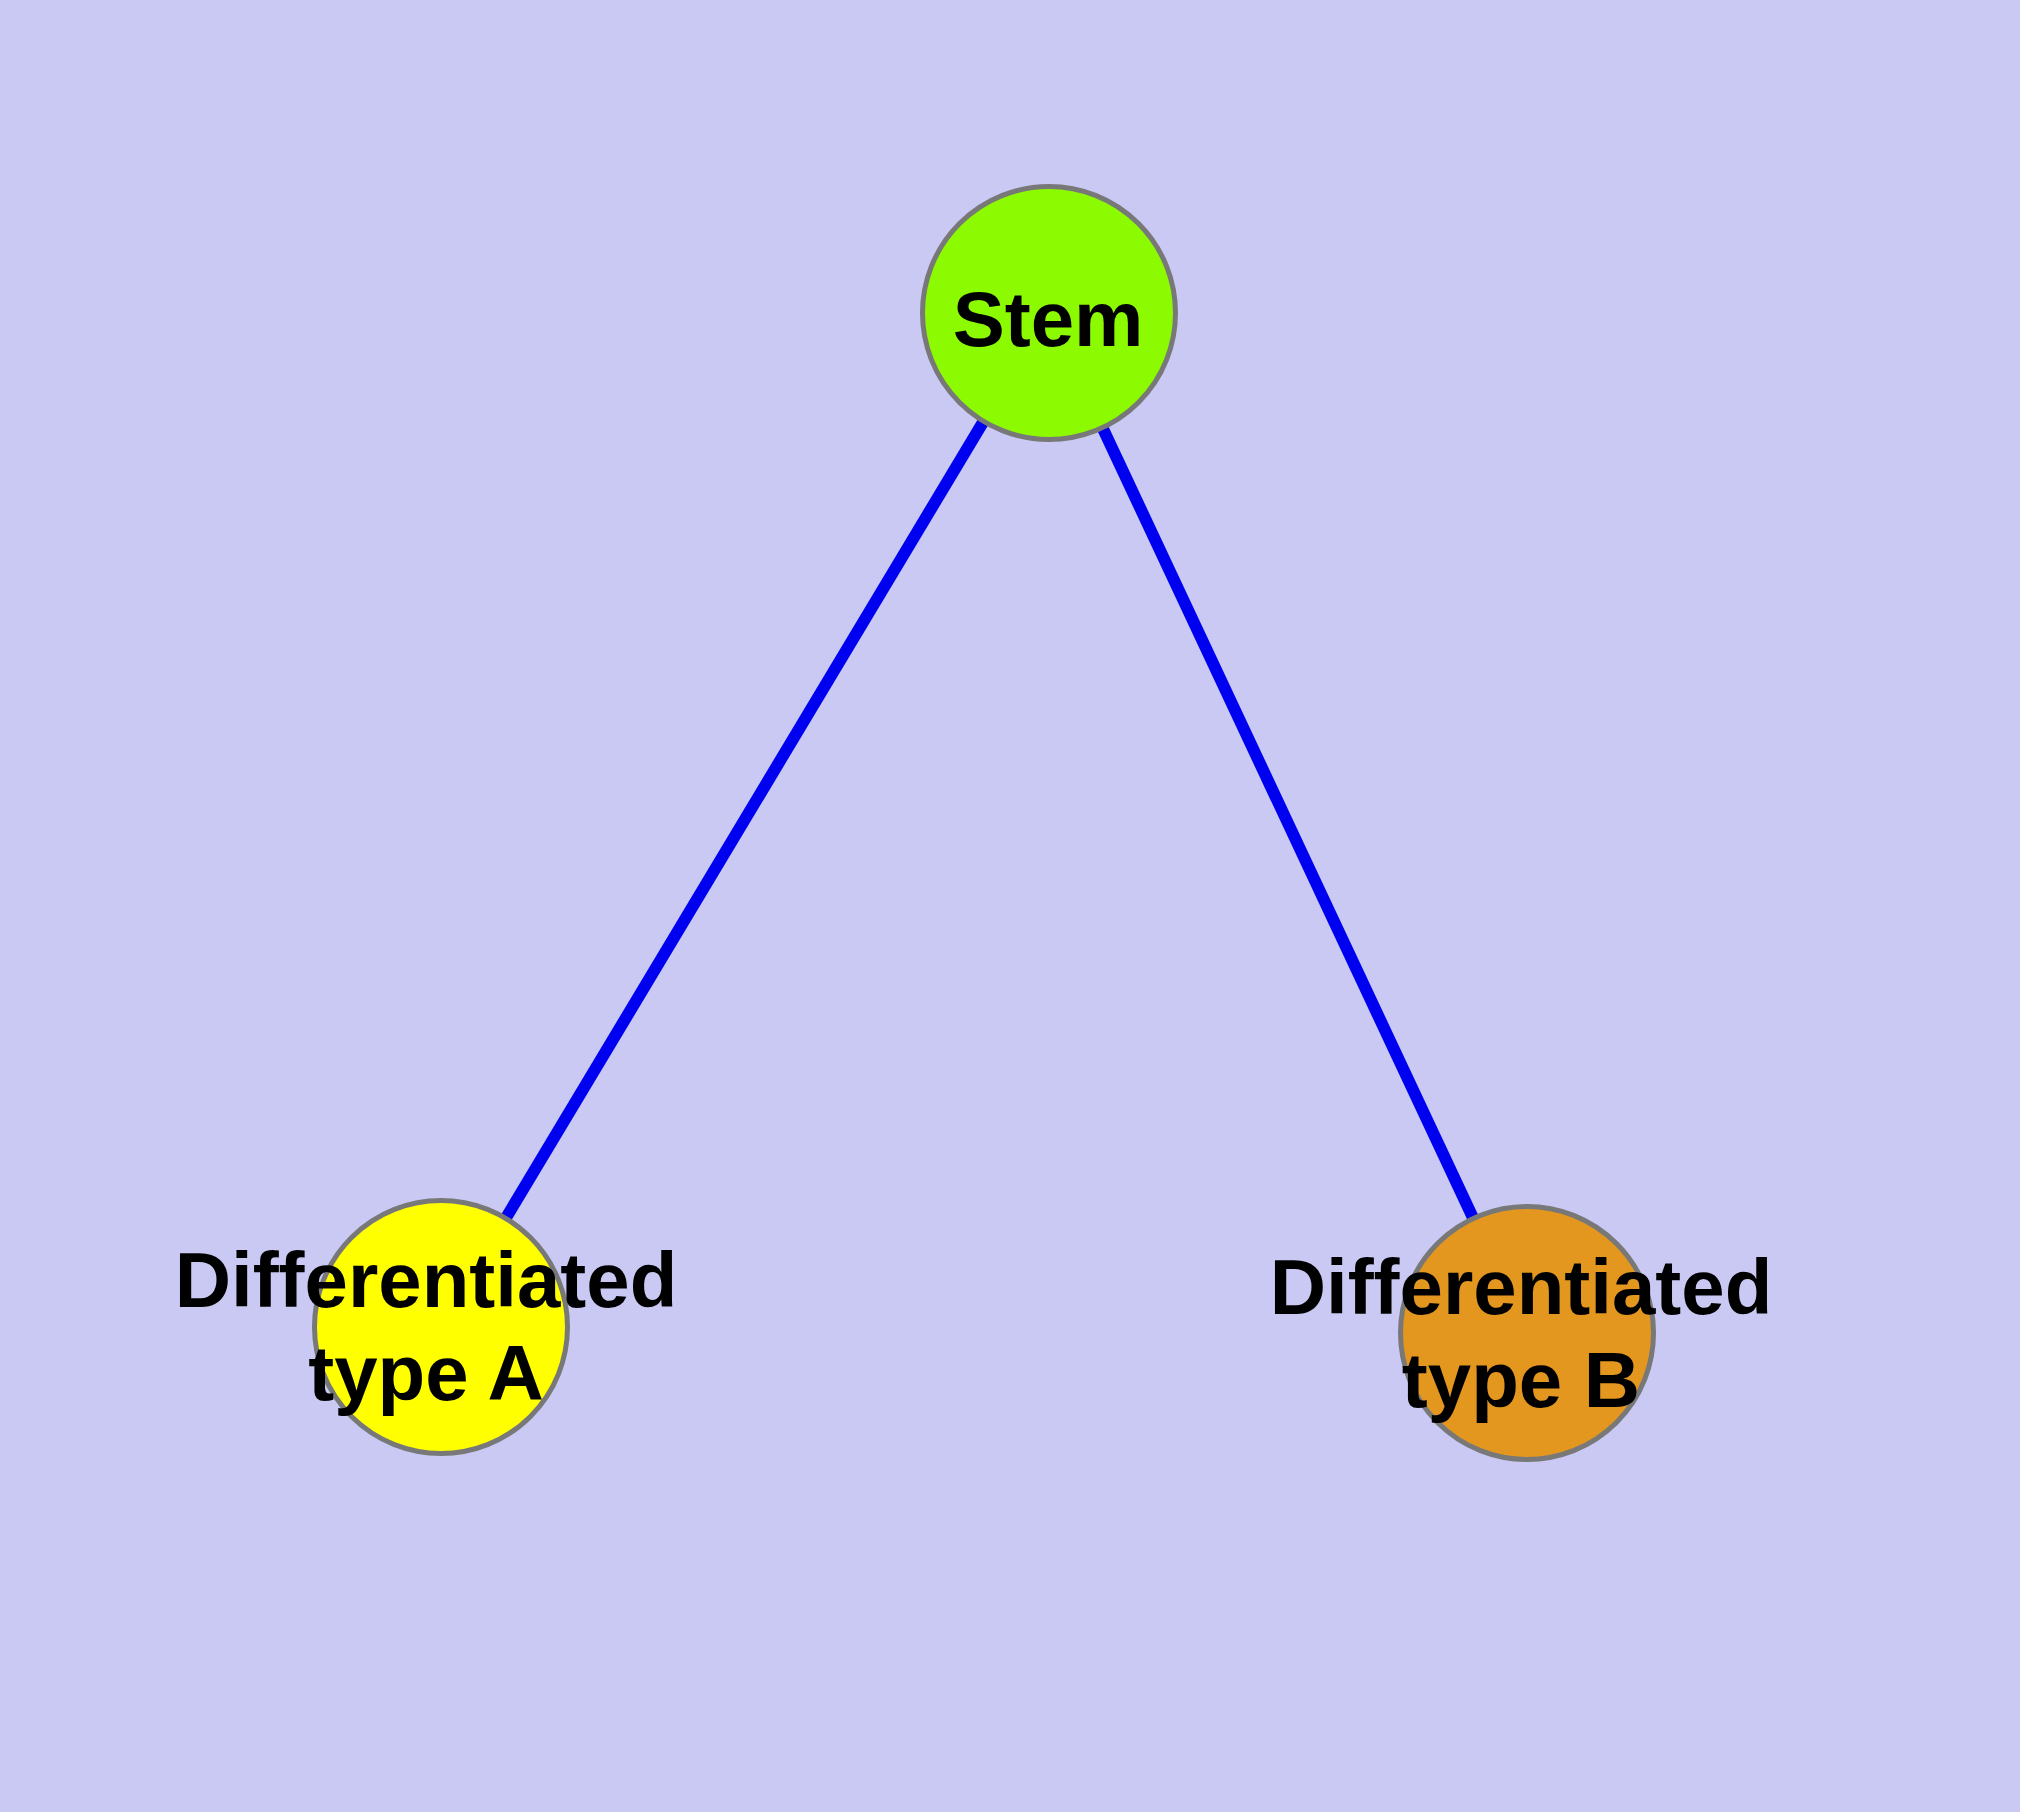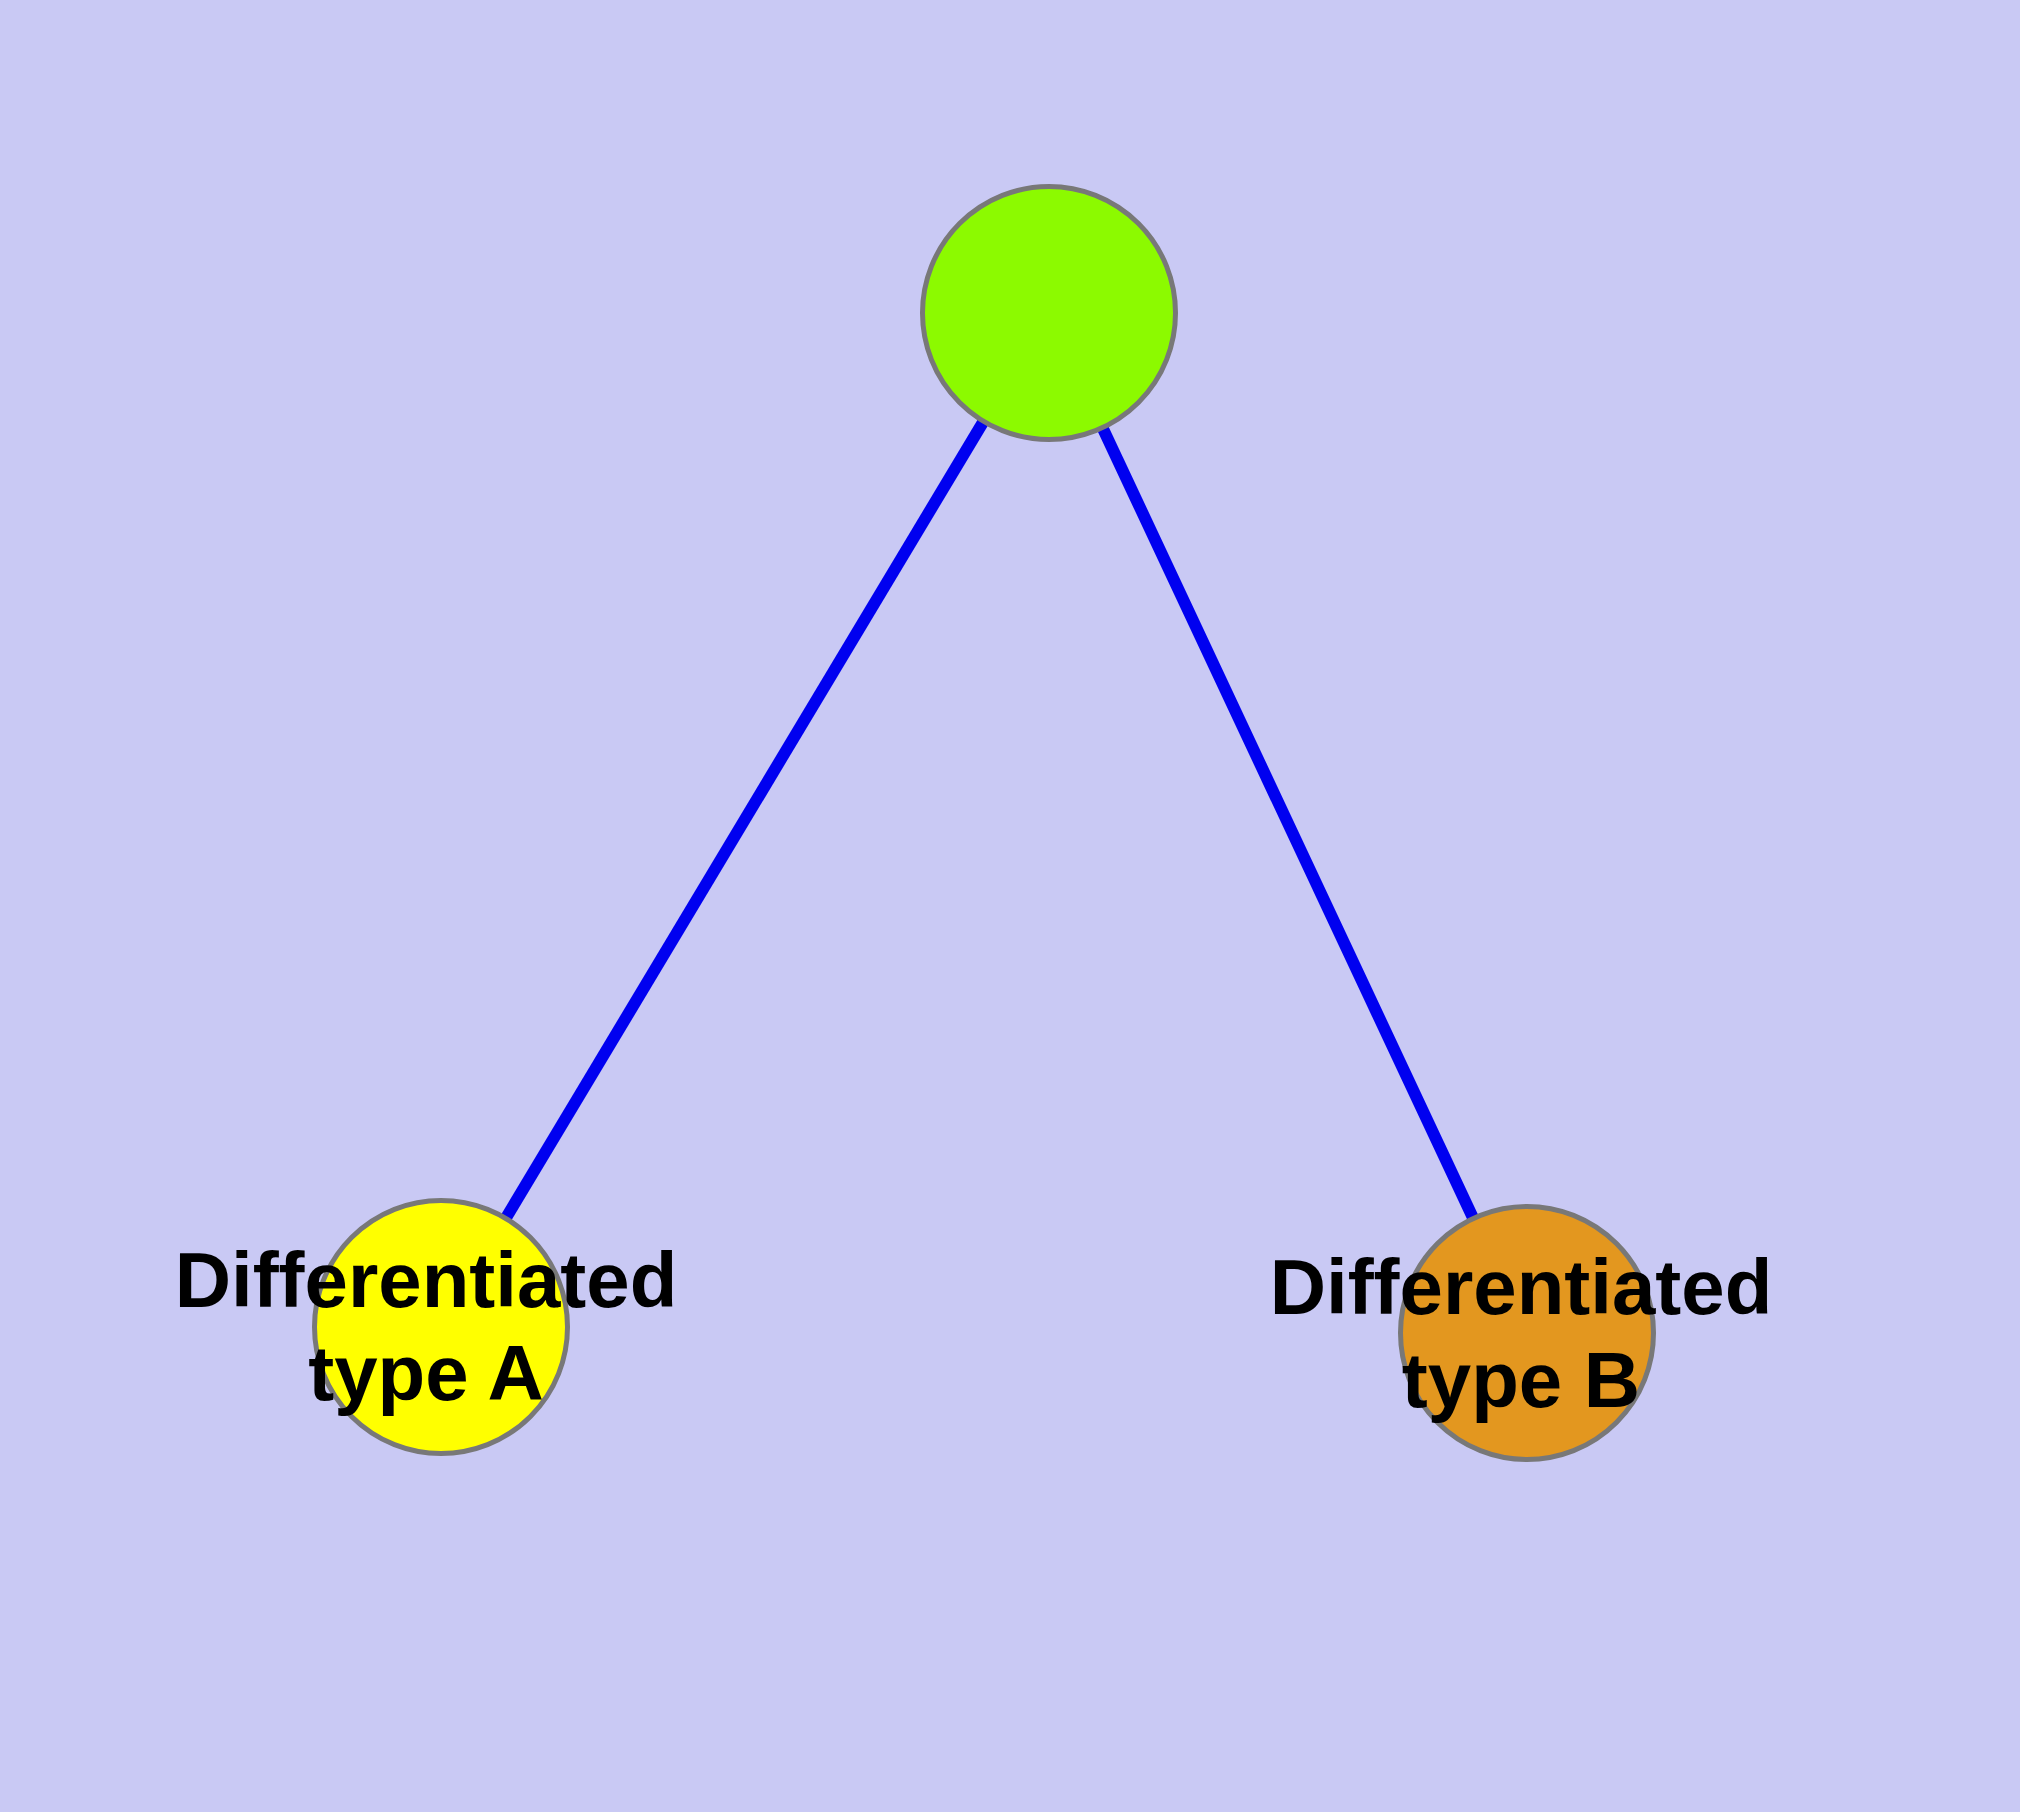--- a/index.html
+++ b/index.html
@@ -58,20 +58,21 @@
     <line x1="1237" y1="369" x2="520" y2="1565" stroke-width="14" stroke="#0000f0"></line>
     <line x1="1237" y1="369" x2="1801" y2="1572" stroke-width="14" stroke="#0000f0"></line>
   </svg>
 
   <div class="node-circle stem" style="background-color: rgb(140, 250, 0);"></div>
 
   <div class="node-circle type-a" style="background-color: rgb(255, 255, 0);"></div>
 
   <div class="node-circle type-b" style="background-color: rgb(227, 151, 31);"></div>
 
+  <div class="node-label stem">Stem</div>
 
   <div class="node-label type-a">Differentiated
 type A</div>
 
   <div class="node-label type-b">Differentiated
 type B</div>
 
 </div>
 
 

